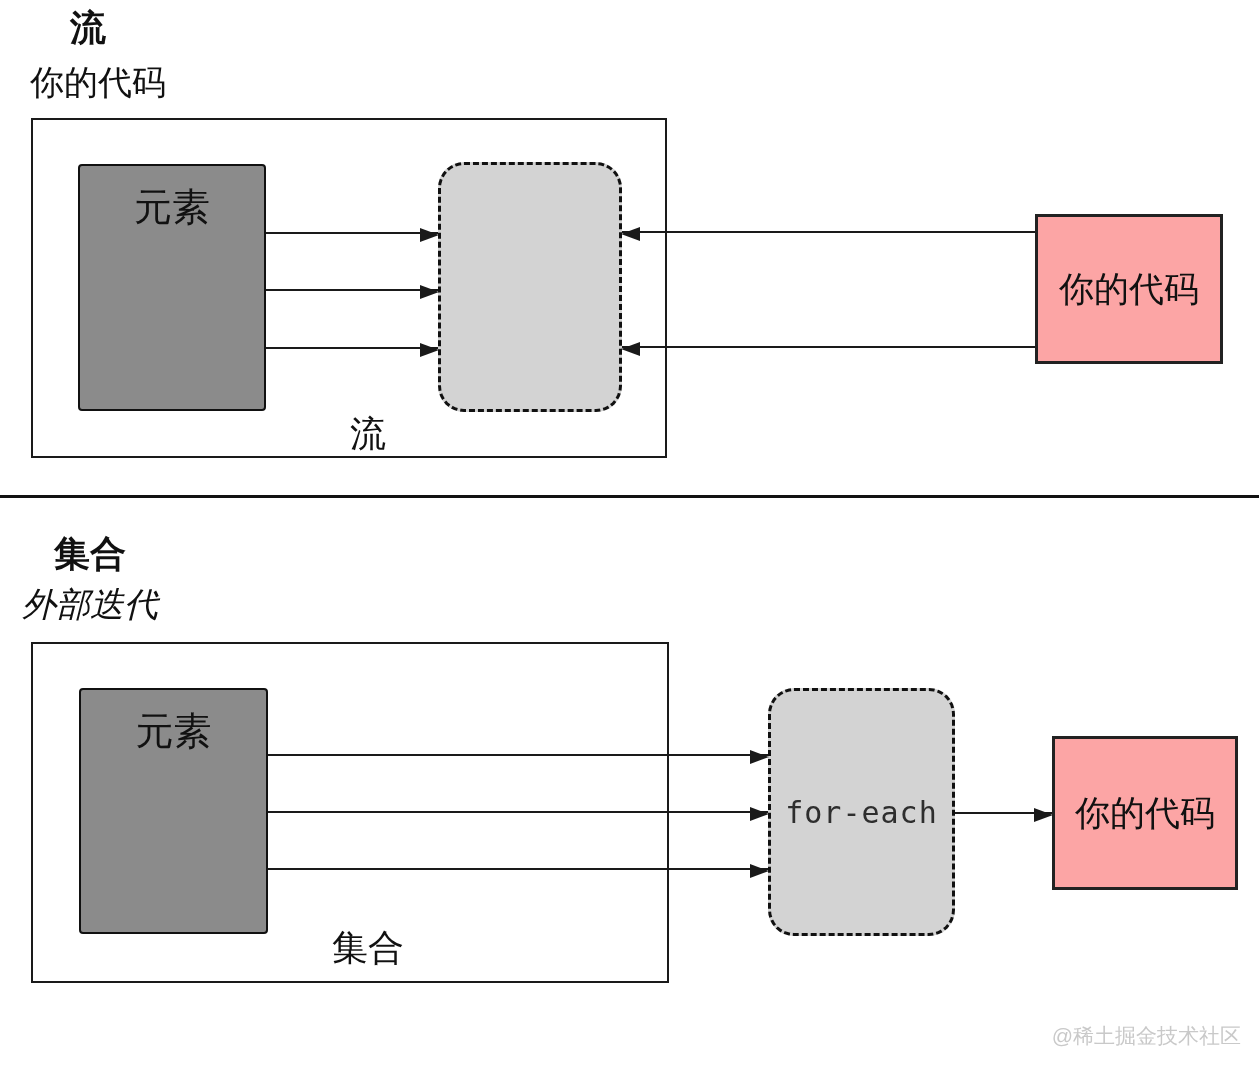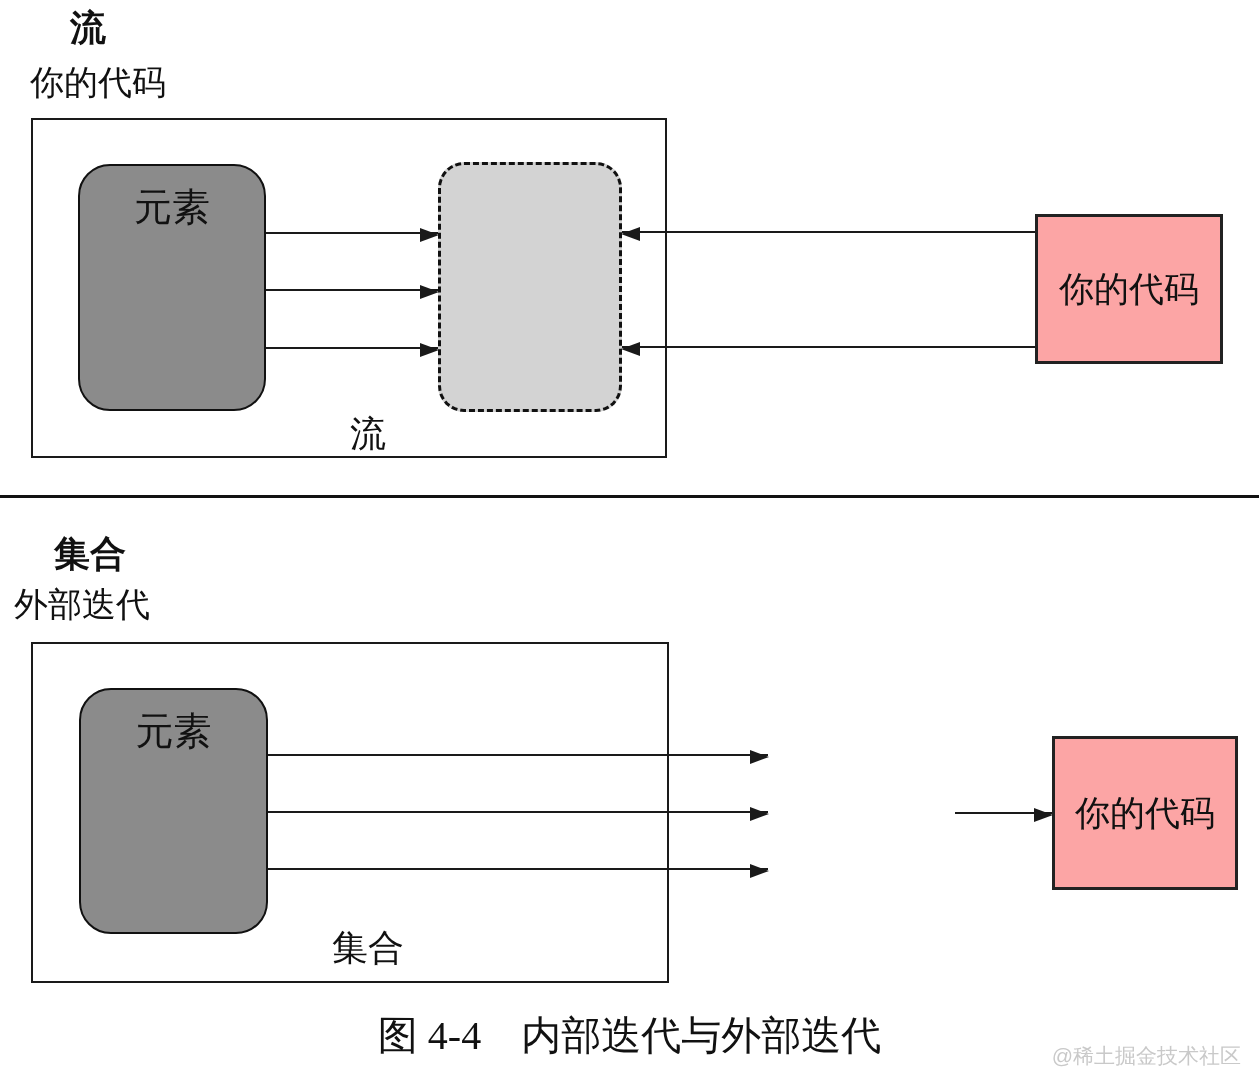--- a/index.html
+++ b/index.html
@@ -27,21 +27,21 @@
   }
 
   .outer-box {
     border: 2px solid #1a1a1a;
     background: #ffffff;
     box-sizing: border-box;
   }
   .element-box {
     background: #8b8b8b;
     border: 2px solid #111111;
-    border-radius: 32px;
+    border-radius: 4px;
     box-sizing: border-box;
     text-align: center;
     padding-top: 16px;
     font-size: 38px;
     color: #111111;
   }
   .dashed-box {
     background: #d3d3d3;
     border: 3px dashed #111111;
     border-radius: 26px;
@@ -113,21 +113,20 @@
     text-align: center;
     font-size: 40px;
     color: #111111;
     font-family: "Liberation Serif", "DejaVu Serif", serif;
   }
   .watermark {
     position: absolute;
     font-family: "Liberation Sans", "DejaVu Sans", sans-serif;
     font-size: 21px;
     color: #c9c9c9;
-    margin-top: 20px;
   }
 </style>
 </head>
 <body>
 
 <div class="canvas">
 
   <div class="abs category-label" style="left:70px; top:8px;">流</div>
 
   <div class="abs method-label" style="left:30px; top:64px;">你的代码</div>
@@ -150,38 +149,40 @@
   <div class="arrow arrow-right" style="left:266px; top:289px; width:172px;"></div>
   <div class="arrow arrow-right" style="left:266px; top:347px; width:172px;"></div>
 
   <div class="arrow arrow-left" style="left:622px; top:231px; width:413px;"></div>
   <div class="arrow arrow-left" style="left:622px; top:346px; width:413px;"></div>
 
   <div class="divider" style="top:495px;"></div>
 
   <div class="abs category-label" style="left:54px; top:534px;">集合</div>
 
-  <div class="abs method-label" style="left:14px; top:586px;">外部迭代</div>
+  <div class="abs method-label" style="left:22px; top:586px;font-style:italic;">外部迭代</div>
 
   <div class="abs outer-box" style="left:31px; top:642px; width:638px; height:341px;"></div>
 
   <div class="abs element-box" style="left:79px; top:688px; width:189px; height:246px;">
     <span>元素</span>
   </div>
 
   <div class="abs inner-label" style="left:325px; top:924px; width:86px;">集合</div>
 
+  <div class="abs dashed-box" style="left:768px; top:688px; width:187px; height:248px;">
+    <span class="foreach-text">for-each</span>
+  </div>
 
   <div class="abs code-box" style="left:1052px; top:736px; width:186px; height:154px;">
     <span>你的代码</span>
   </div>
 
   <div class="arrow arrow-right" style="left:268px; top:754px; width:500px;"></div>
   <div class="arrow arrow-right" style="left:268px; top:811px; width:500px;"></div>
   <div class="arrow arrow-right" style="left:268px; top:868px; width:500px;"></div>
 
   <div class="arrow arrow-right" style="left:955px; top:812px; width:97px;"></div>
 
-  <div class="caption" style="top:1008px;">图 4-4　内部迭代与外部迭代</div>
 
   <div class="watermark" style="right:18px; top:1022px;">@稀土掘金技术社区</div>
 
 </div>
 
 </body></html>

